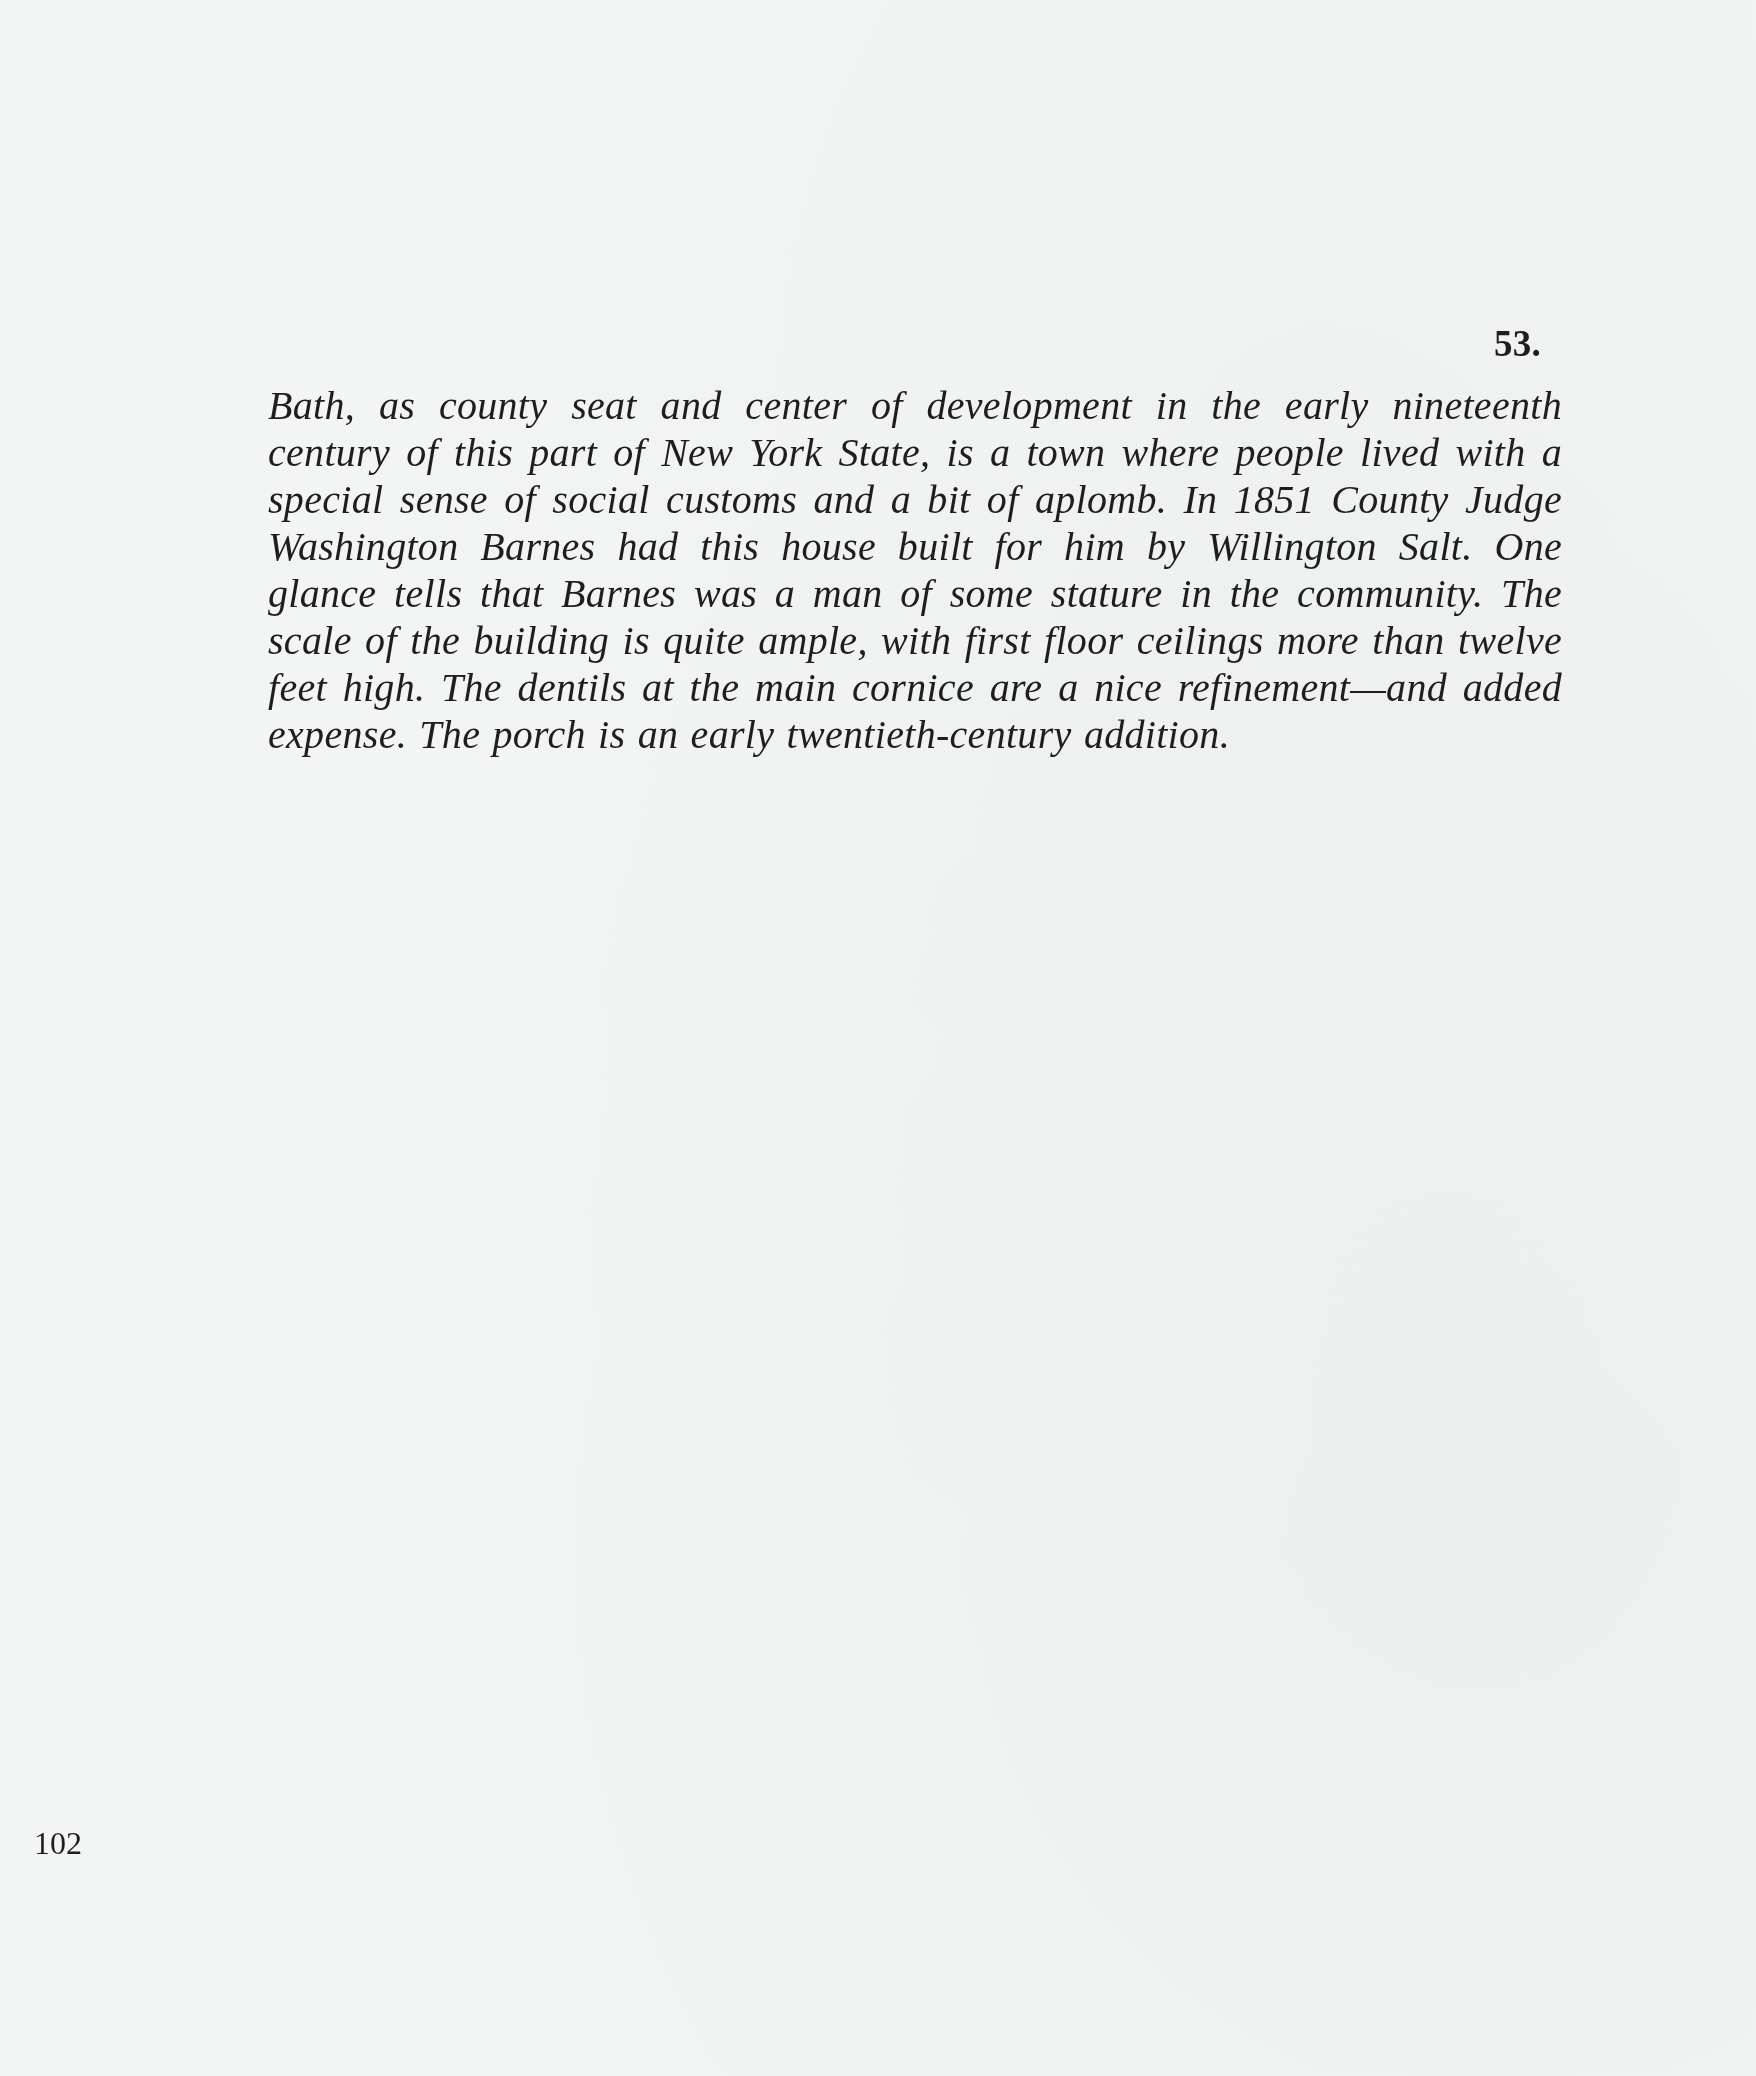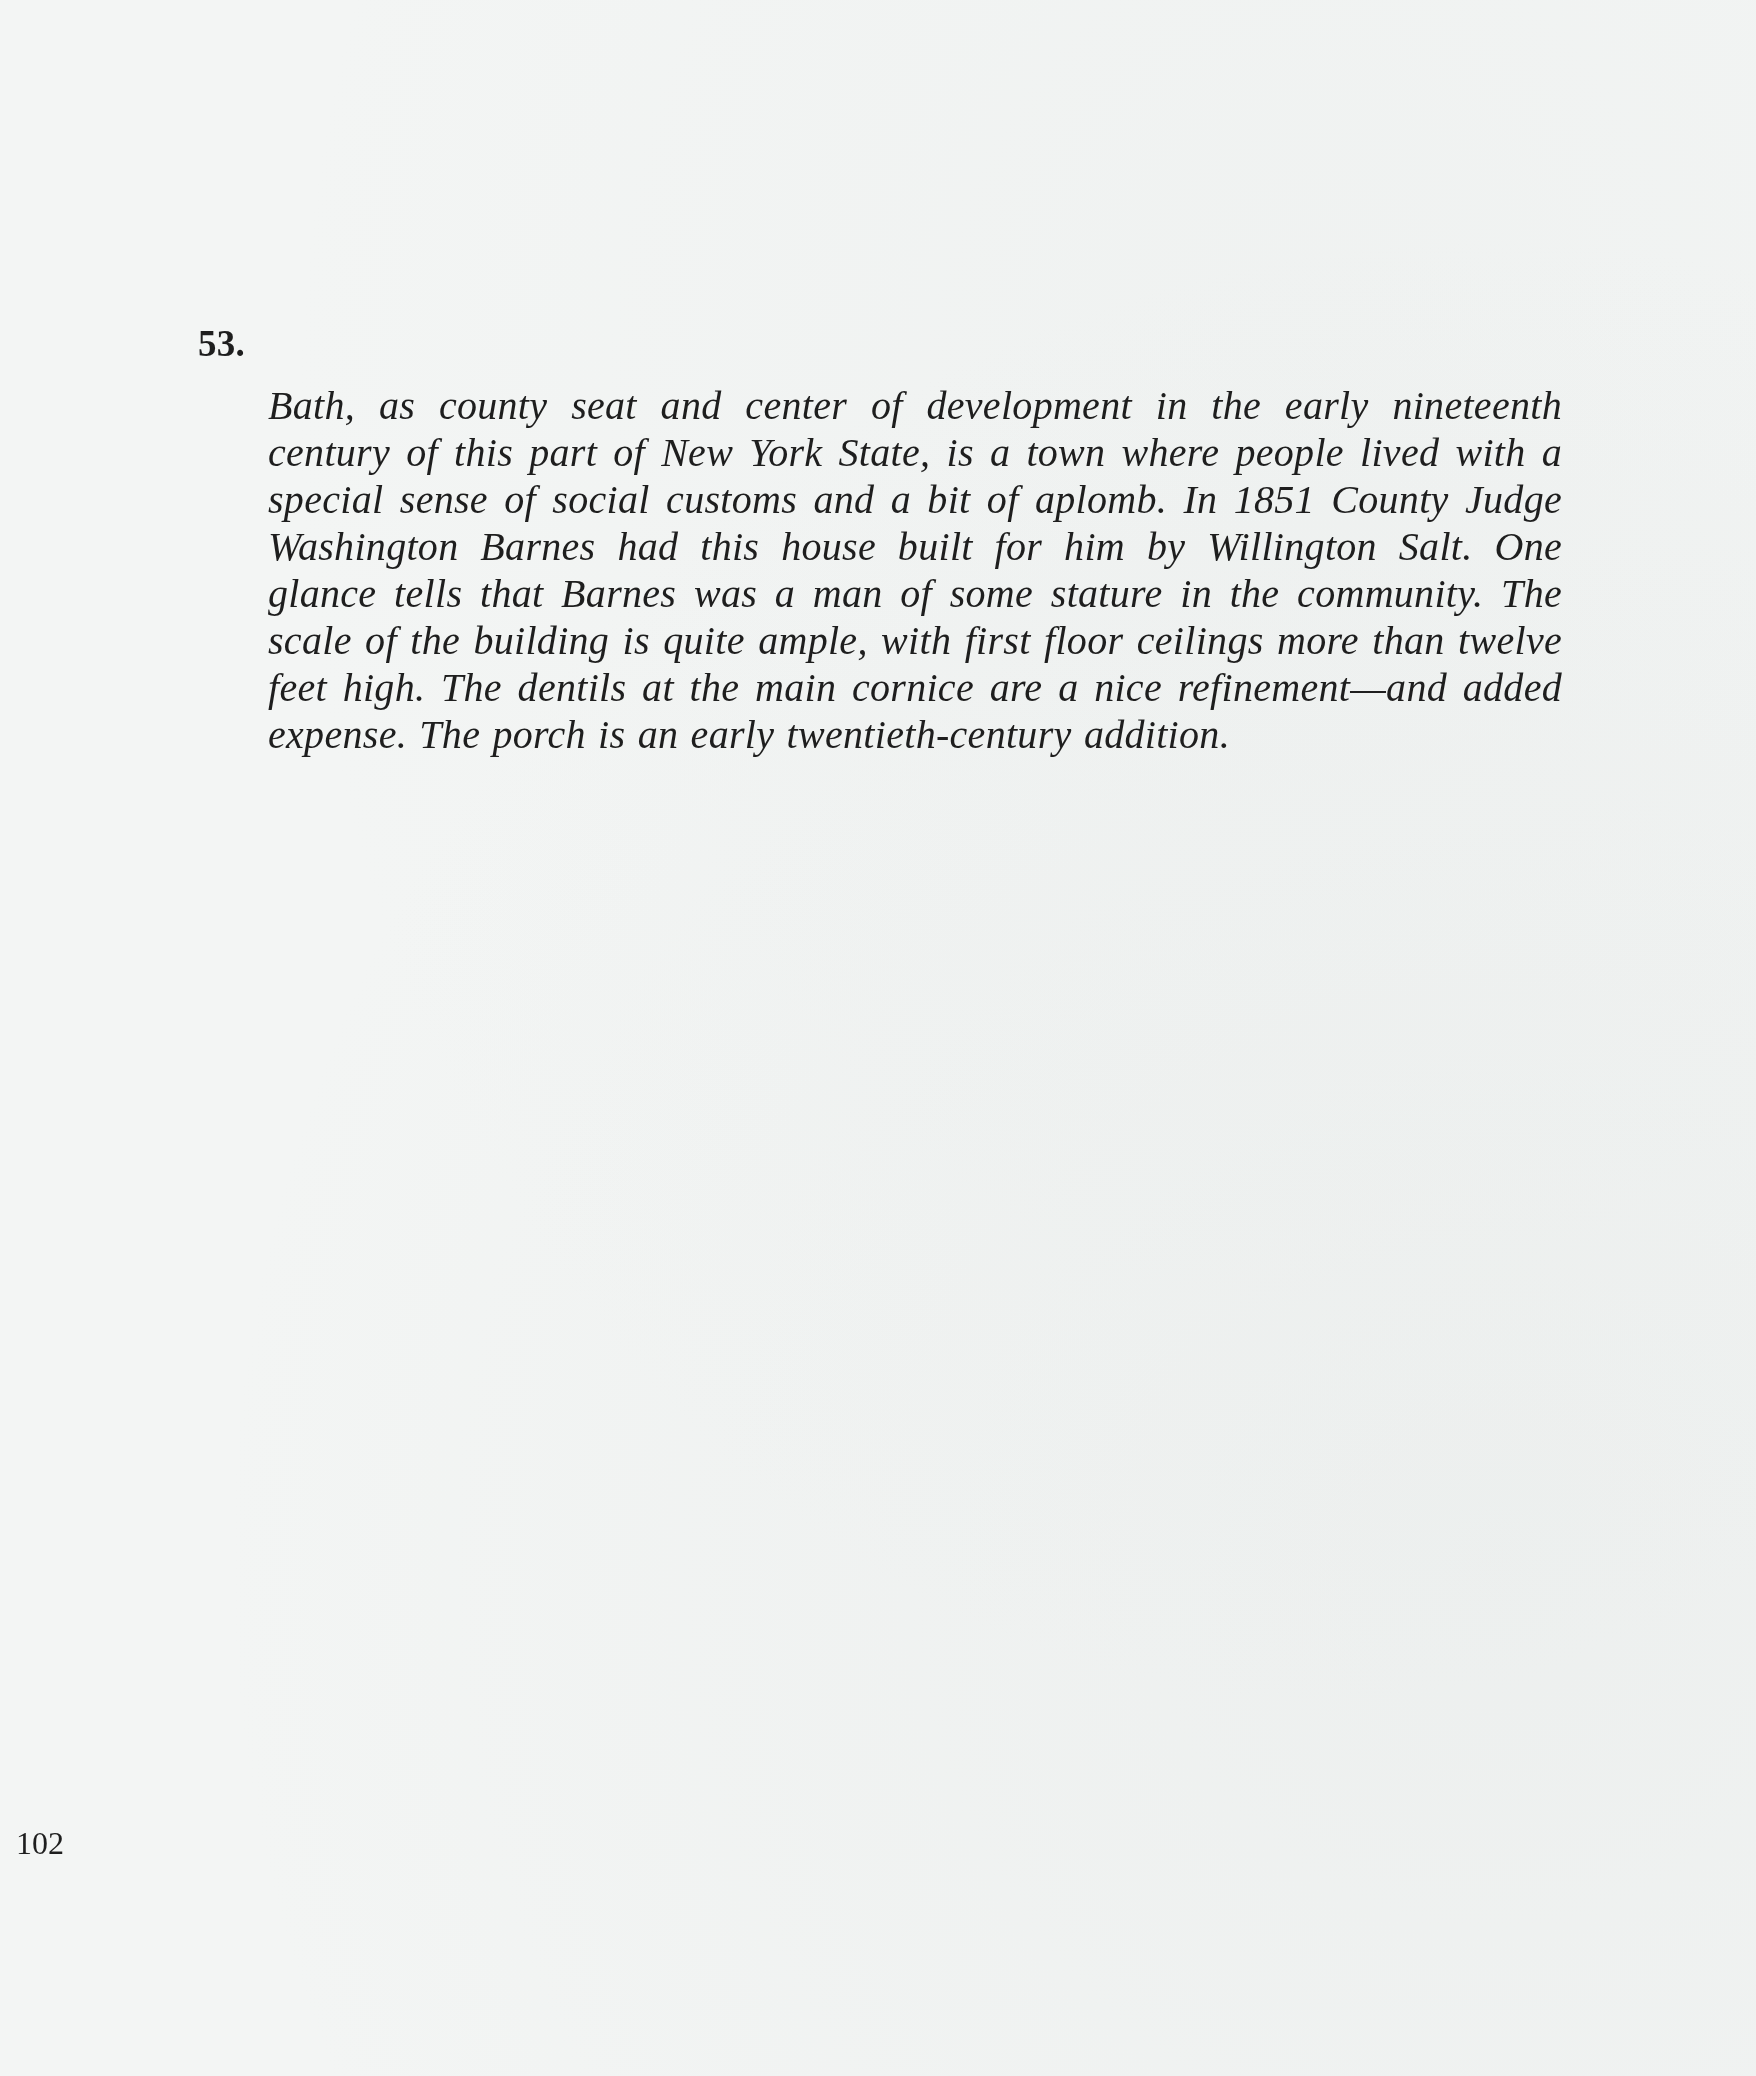--- a/index.html
+++ b/index.html
@@ -26,27 +26,28 @@
         #f3f5f4;
     }
     .entry {
       position: absolute;
       left: 198px;
       top: 317px;
       width: 1366px;
     }
     .entry-heading {
       display: flex;
-      align-items: center;
+      align-items: flex-end;
       font-family: "Liberation Serif", "DejaVu Serif", serif;
       font-weight: bold;
       font-size: 37px;
       line-height: 54px;
       white-space: nowrap;
       letter-spacing: 0.2px;
+      flex-direction: column;
     }
     .entry-number {
       display: inline-block;
       width: 70px;
     }
     .county {
       font-variant: small-caps;
       letter-spacing: 0.5px;
     }
     .entry-body {
@@ -57,21 +58,21 @@
       font-size: 40px;
       line-height: 47px;
       text-align: justify;
       text-align-last: left;
       letter-spacing: 0.3px;
       word-spacing: 2px;
       font-style: italic;
     }
     .page-number {
       position: absolute;
-      left: 16px;
+      left: 34px;
       top: 1823px;
       font-family: "Liberation Serif", "DejaVu Serif", serif;
       font-size: 32px;
       line-height: 40px;
     }
   </style>
 </head>
 <body>
 
 <div class="page">

